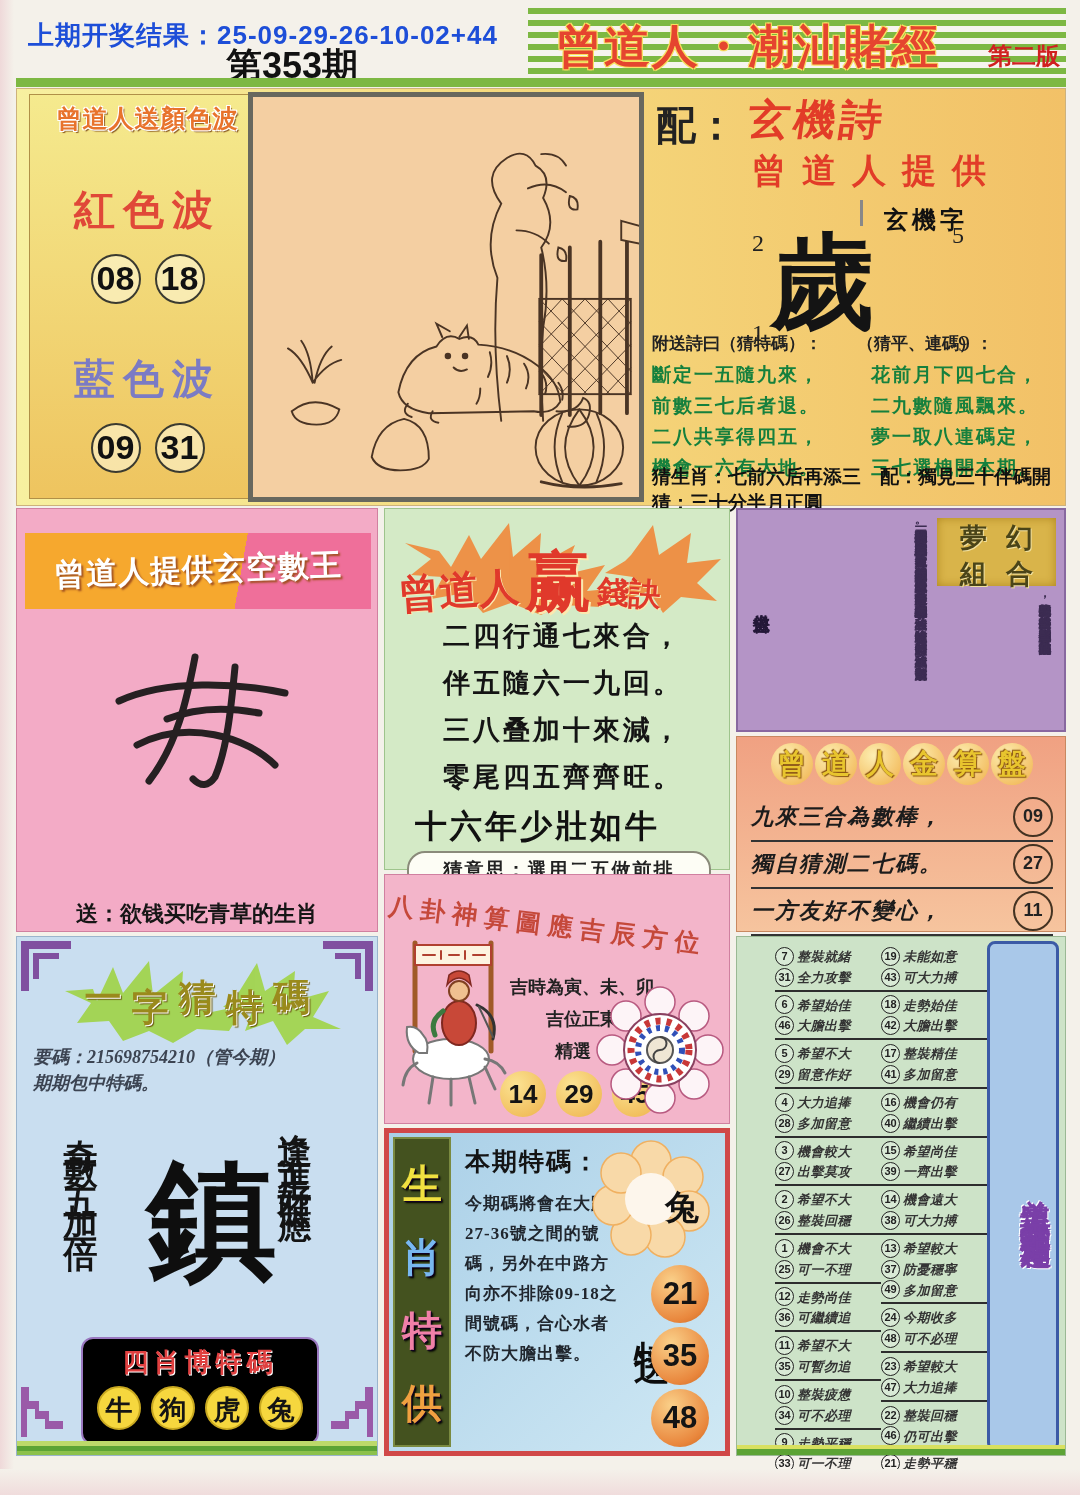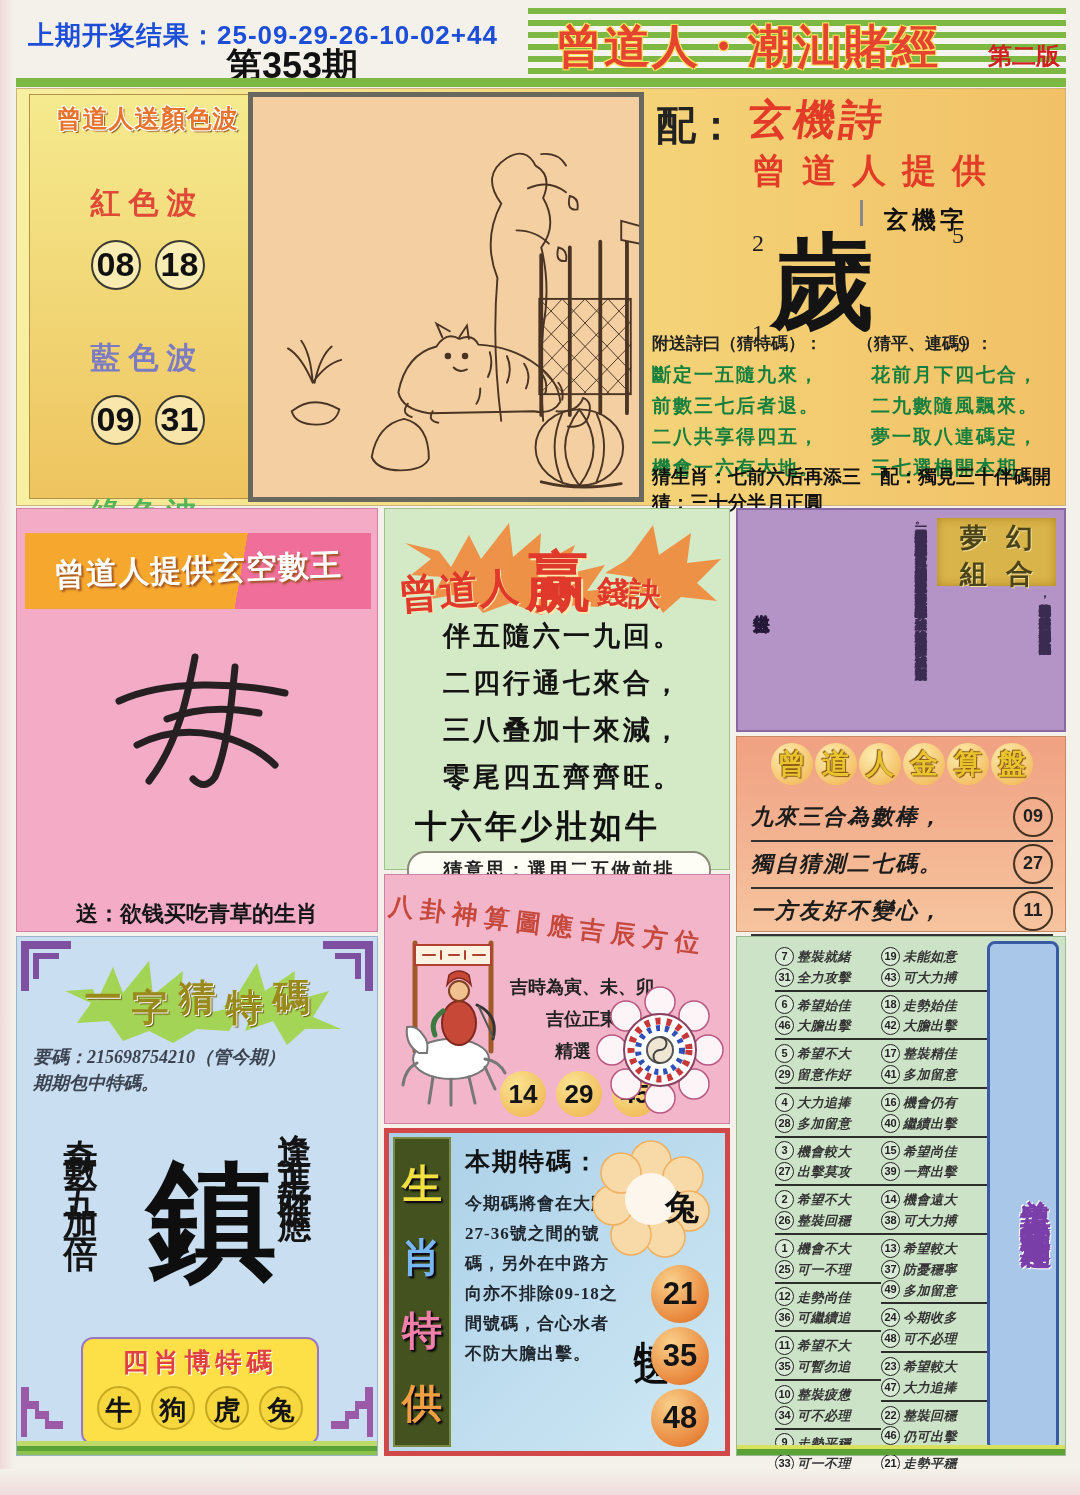--- a/index.html
+++ b/index.html
@@ -26,21 +26,21 @@
 
   
   .top-band{left:16px;top:88px;width:1050px;height:418px;
         background:linear-gradient(90deg,#f7f0a0,#f5da7e 45%,#f2c167);border:1px solid #cdb27c;}
   .wave-panel{left:29px;top:94px;width:237px;height:405px;
         background:linear-gradient(180deg,#f5ea8e,#eec45f);border:1px solid #b09048;padding:7px 6px;}
   .wave-title{font-family:"Liberation Sans","DejaVu Sans",sans-serif;font-weight:bold;font-size:25px;
         color:#e8732c;letter-spacing:1px;text-align:center;
         text-shadow:1px 1px 0 #fff,-1px -1px 0 #fff,1px -1px 0 #fff,-1px 1px 0 #fff,2px 2px 1px #8a5a20;}
   .wave-group{text-align:center;margin-top:26px;}
-  .wave-label{font-family:"Liberation Sans","DejaVu Sans",sans-serif;font-weight:bold;font-size:30px;letter-spacing:8px;margin-top:48px;}
+  .wave-label{font-family:"Liberation Sans","DejaVu Sans",sans-serif;font-weight:bold;font-size:41px;letter-spacing:8px;margin-top:48px;}
   .wave-nums{margin-top:16px;}
   .wave-nums .num-circle{display:inline-block;width:46px;height:46px;line-height:44px;margin:0 7px;
         border:2px solid #3a3a30;border-radius:50%;background:rgba(255,252,225,.55);
         font-family:"Liberation Sans","DejaVu Sans",sans-serif;font-weight:bold;font-size:34px;color:#111;text-align:center;}
   .illus{left:248px;top:92px;width:396px;height:410px;background:#f4cfa2;border:5px solid #68685e;}
   .illus svg{width:100%;height:100%;}
 
   .mystic{left:652px;top:92px;width:410px;height:410px;}
   .pei{position:absolute;left:4px;top:6px;font-weight:bold;font-size:40px;color:#222;}
   .xuanjishi{position:absolute;left:96px;top:0px;font-weight:bold;font-size:42px;color:#e23c28;
@@ -134,21 +134,21 @@
   .oc-title .char{display:inline-block;font-weight:bold;font-size:37px;color:#9a8a1c;margin:0 5px;
         text-shadow:1px 1px 0 #fff,2px 2px 1px #6a5a10;}
   .oc-title .char:nth-child(even){transform:translateY(10px);}
   .oc-code{position:absolute;left:16px;top:108px;font-size:18px;color:#3c4452;font-style:italic;font-weight:bold;}
   .oc-code2{position:absolute;left:16px;top:134px;font-size:18px;color:#3c4452;font-style:italic;font-weight:bold;}
   .oc-big{position:absolute;left:130px;top:196px;font-size:130px;font-weight:bold;color:#0e0e0e;}
   .oc-right{position:absolute;right:60px;top:170px;writing-mode:vertical-rl;font-weight:bold;font-size:34px;
         color:#141414;letter-spacing:12px;}
   .oc-leftcol{position:absolute;left:40px;top:176px;writing-mode:vertical-rl;font-weight:bold;font-size:34px;
         color:#141414;letter-spacing:16px;}
-  .fz-box{position:absolute;left:64px;top:400px;width:234px;height:104px;background:#fde047;
+  .fz-box{position:absolute;left:64px;top:400px;width:234px;height:104px;background:#000000;
         border:2px solid #9a78c0;border-radius:12px;text-align:center;}
   .fz-title{font-weight:bold;font-size:26px;color:#e04040;letter-spacing:5px;margin-top:6px;
         text-shadow:1px 1px 0 #fff;}
   .fz-circles{margin-top:6px;}
   .fz-circles .zo-circle{display:inline-block;width:44px;height:44px;line-height:44px;margin:0 5px;border-radius:50%;
         background:#f6d73e;border:2px solid #c8a820;font-weight:bold;font-size:27px;color:#141414;box-sizing:border-box;}
   .grass{position:absolute;left:0;bottom:0;width:100%;height:14px;
         background:linear-gradient(180deg,#bcd96a 0 5px,#5ca335 5px 10px,#8cc14c 10px 14px);}
 
   
@@ -319,22 +319,22 @@
           <polygon points="240,40 262,10 268,40 300,18 296,48 330,44 306,68 326,86 290,82 272,98 258,76 232,86 242,62 214,58 234,46"></polygon>
         </g>
       </svg>
     </div>
     <div class="win-title">
       <span class="wt-a">曾道人</span>
       <span class="wt-b">赢</span>
       <span class="wt-c">錢訣</span>
     </div>
     <div class="win-poem">
+        <div class="line">二四行通七來合，</div>
         <div class="line">伴五隨六一九回。</div>
-        <div class="line">二四行通七來合，</div>
         <div class="line">三八叠加十來減，</div>
         <div class="line">零尾四五齊齊旺。</div>
       </div>
     <div class="win-big">十六年少壯如牛</div>
     <div class="win-hint">
       <span>猜意思：選用二五做前排</span>
     </div>
   </div>
 
   <div class="panel dream-panel">

